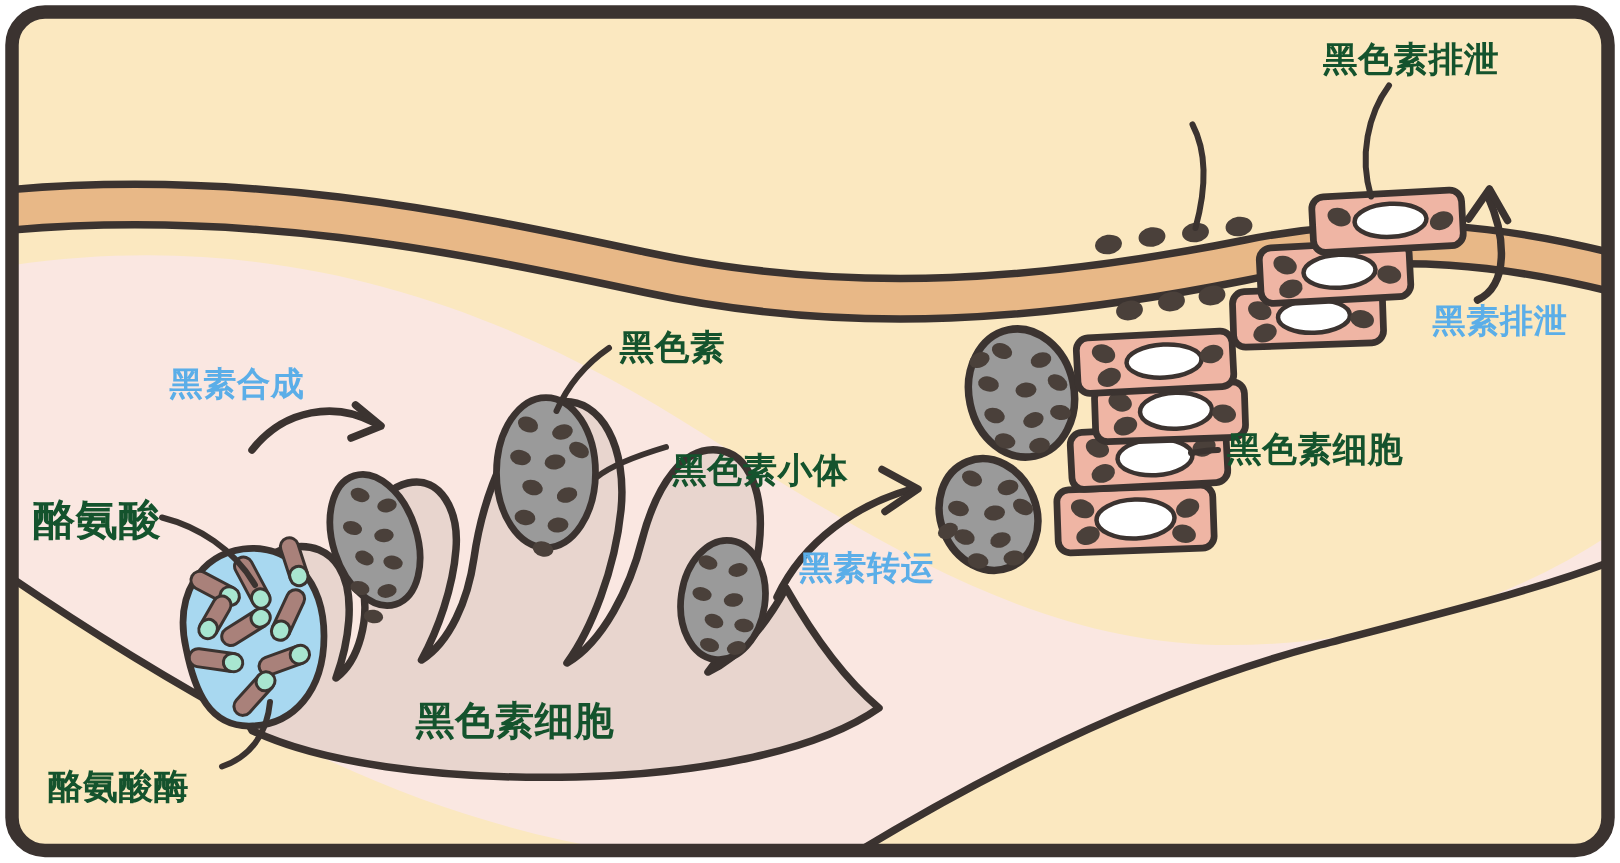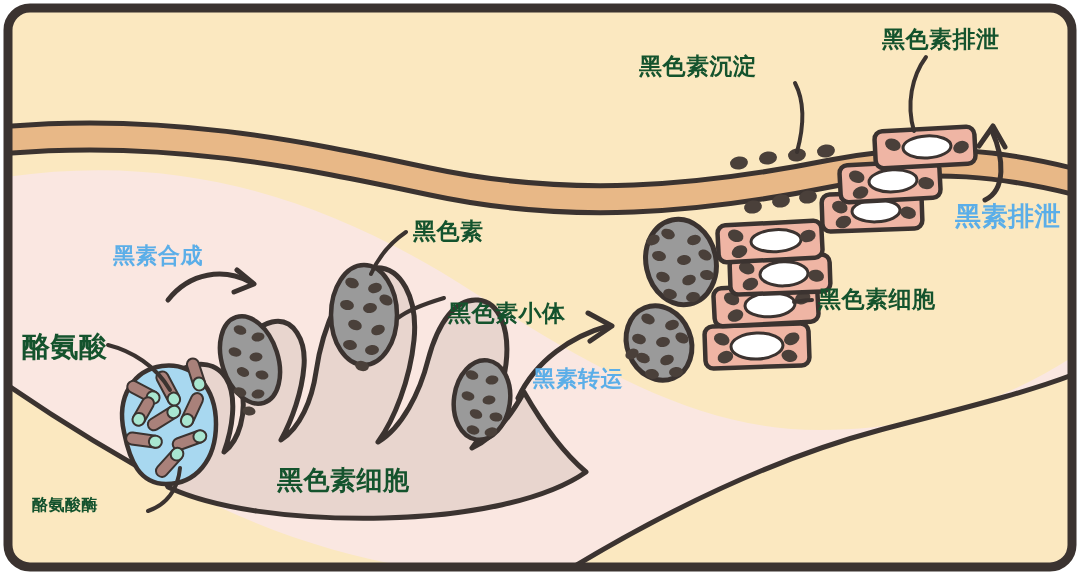--- a/index.html
+++ b/index.html
@@ -319,35 +319,34 @@
       <g>
         <path d="M 985,200 C 1006,190 1004,158 992,131" fill="none" stroke="#3b3330" stroke-width="5" stroke-linecap="round"></path>
         <path d="M 979,146 L 993,126 L 1005,147" fill="none" stroke="#3b3330" stroke-width="5" stroke-linecap="round" stroke-linejoin="round"></path>
       </g>
 
     </g>
 
     <rect x="8" y="8" width="1064" height="559" rx="22" ry="22" fill="none" stroke="#3b3330" stroke-width="9"></rect>
   </svg>
 
-  <div class="lbl lbl-dark" style="left:639px; top:55px; font-size:23px;">黑色素沉淀</div>
 
   <div class="lbl lbl-dark" style="left:882px; top:28px; font-size:23px;">黑色素排泄</div>
 
-  <div class="lbl lbl-blue" style="left:955px; top:203px; font-size:26px;">黑素排泄</div>
+  <div class="lbl lbl-blue" style="left:955px; top:203px; font-size:22px;">黑素排泄</div>
 
   <div class="lbl lbl-dark" style="left:818px; top:288px; font-size:23px;">黑色素细胞</div>
 
   <div class="lbl lbl-dark" style="left:413px; top:220px; font-size:23px;">黑色素</div>
 
   <div class="lbl lbl-dark" style="left:448px; top:283px; font-size:23px;margin-top:19px;">黑色素小体</div>
 
   <div class="lbl lbl-blue" style="left:533px; top:368px; font-size:22px;">黑素转运</div>
 
   <div class="lbl lbl-blue" style="left:113px; top:245px; font-size:22px;">黑素合成</div>
 
   <div class="lbl lbl-dark" style="left:22px; top:333px; font-size:28px;">酪氨酸</div>
 
-  <div class="lbl lbl-dark" style="left:32px; top:497px; font-size:16px;">酪氨酸酶</div>
+  <div class="lbl lbl-dark" style="left:32px; top:513px; font-size:23px;">酪氨酸酶</div>
 
   <div class="lbl lbl-dark" style="left:277px; top:467px; font-size:26px;">黑色素细胞</div>
 
 </div>
 
 </body></html>

